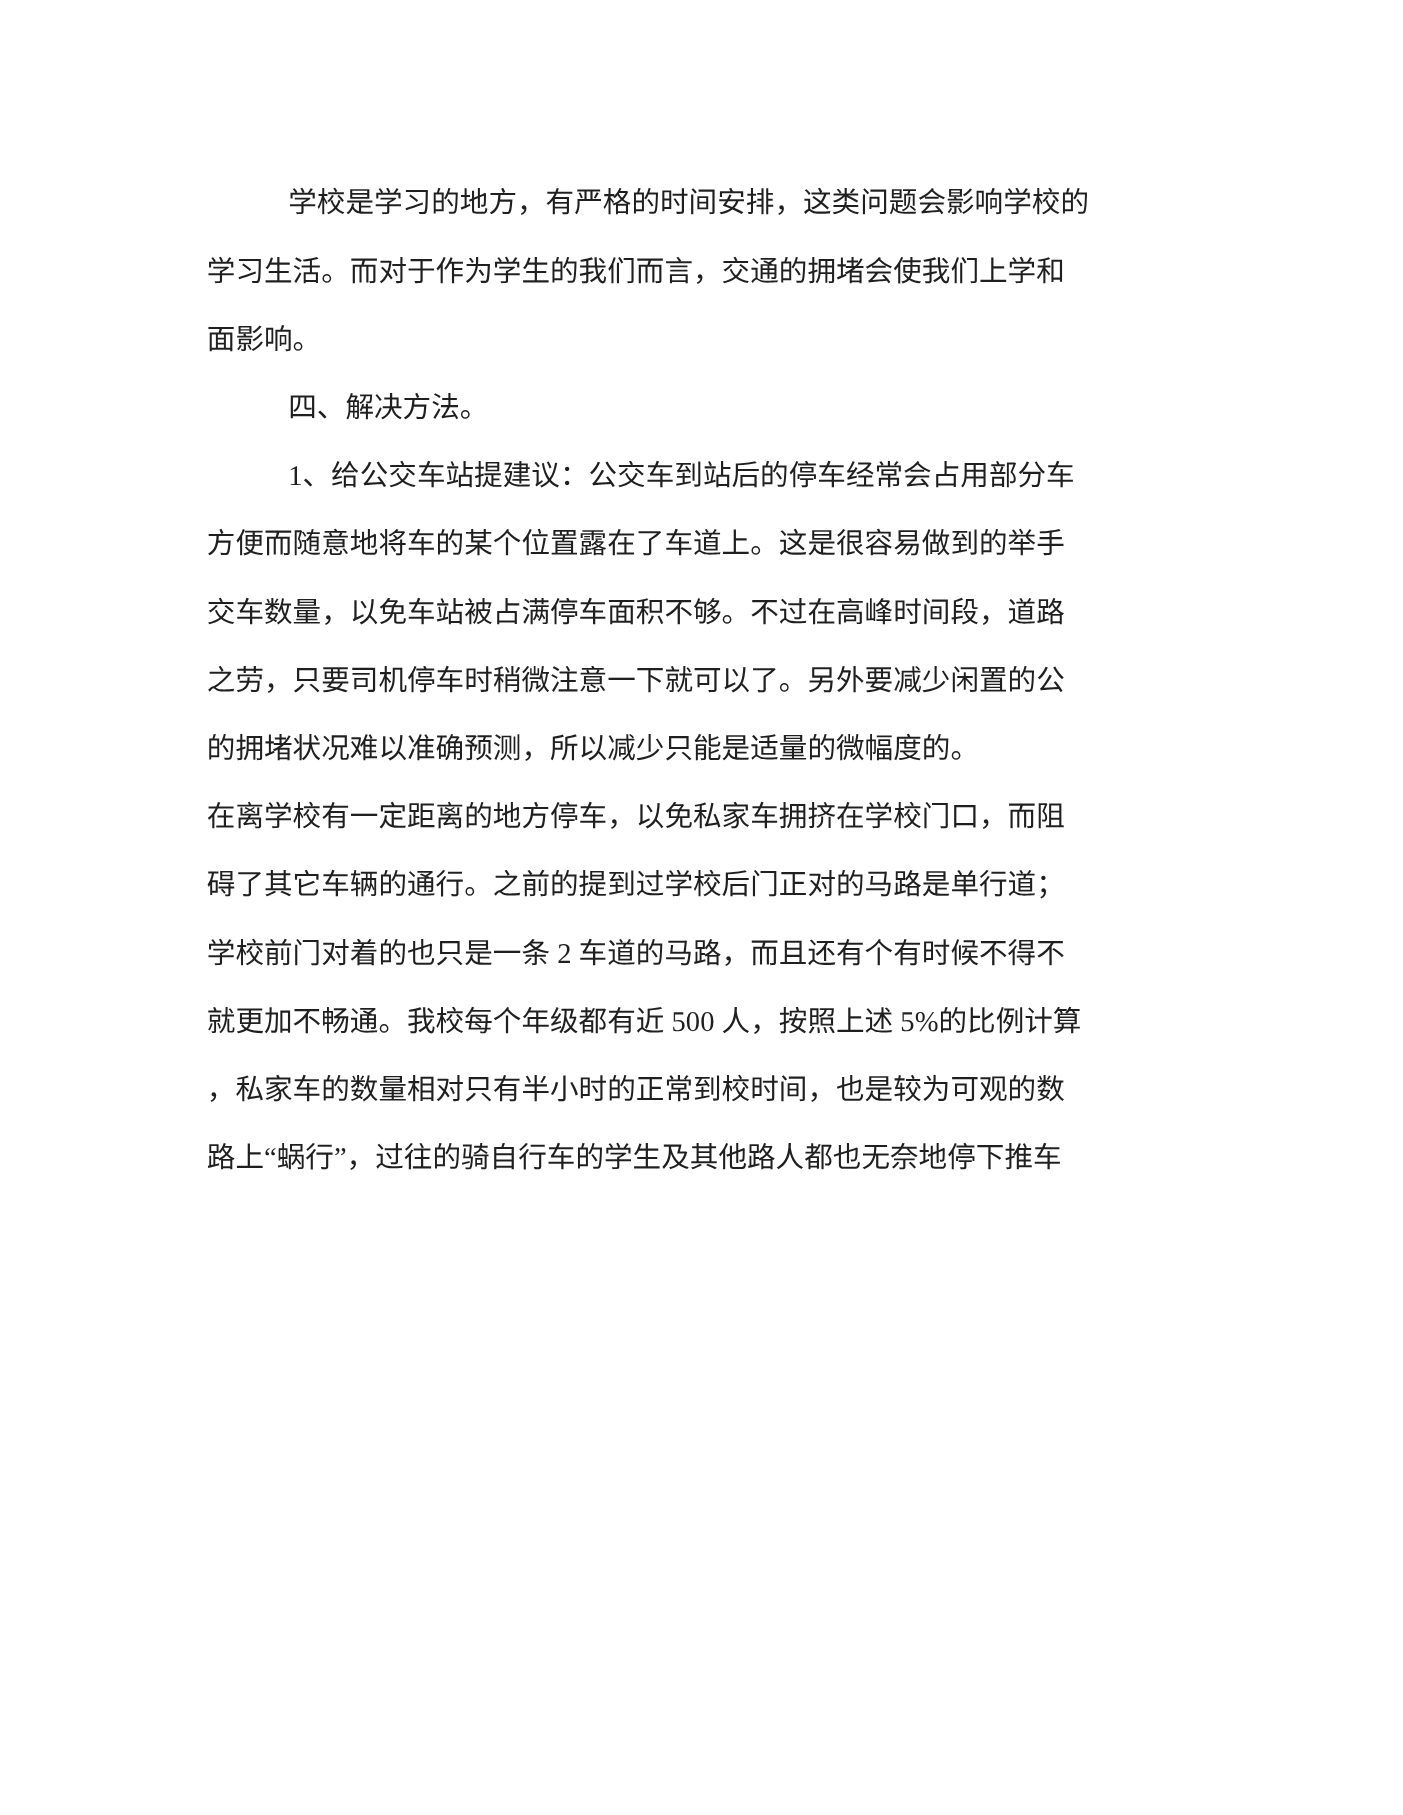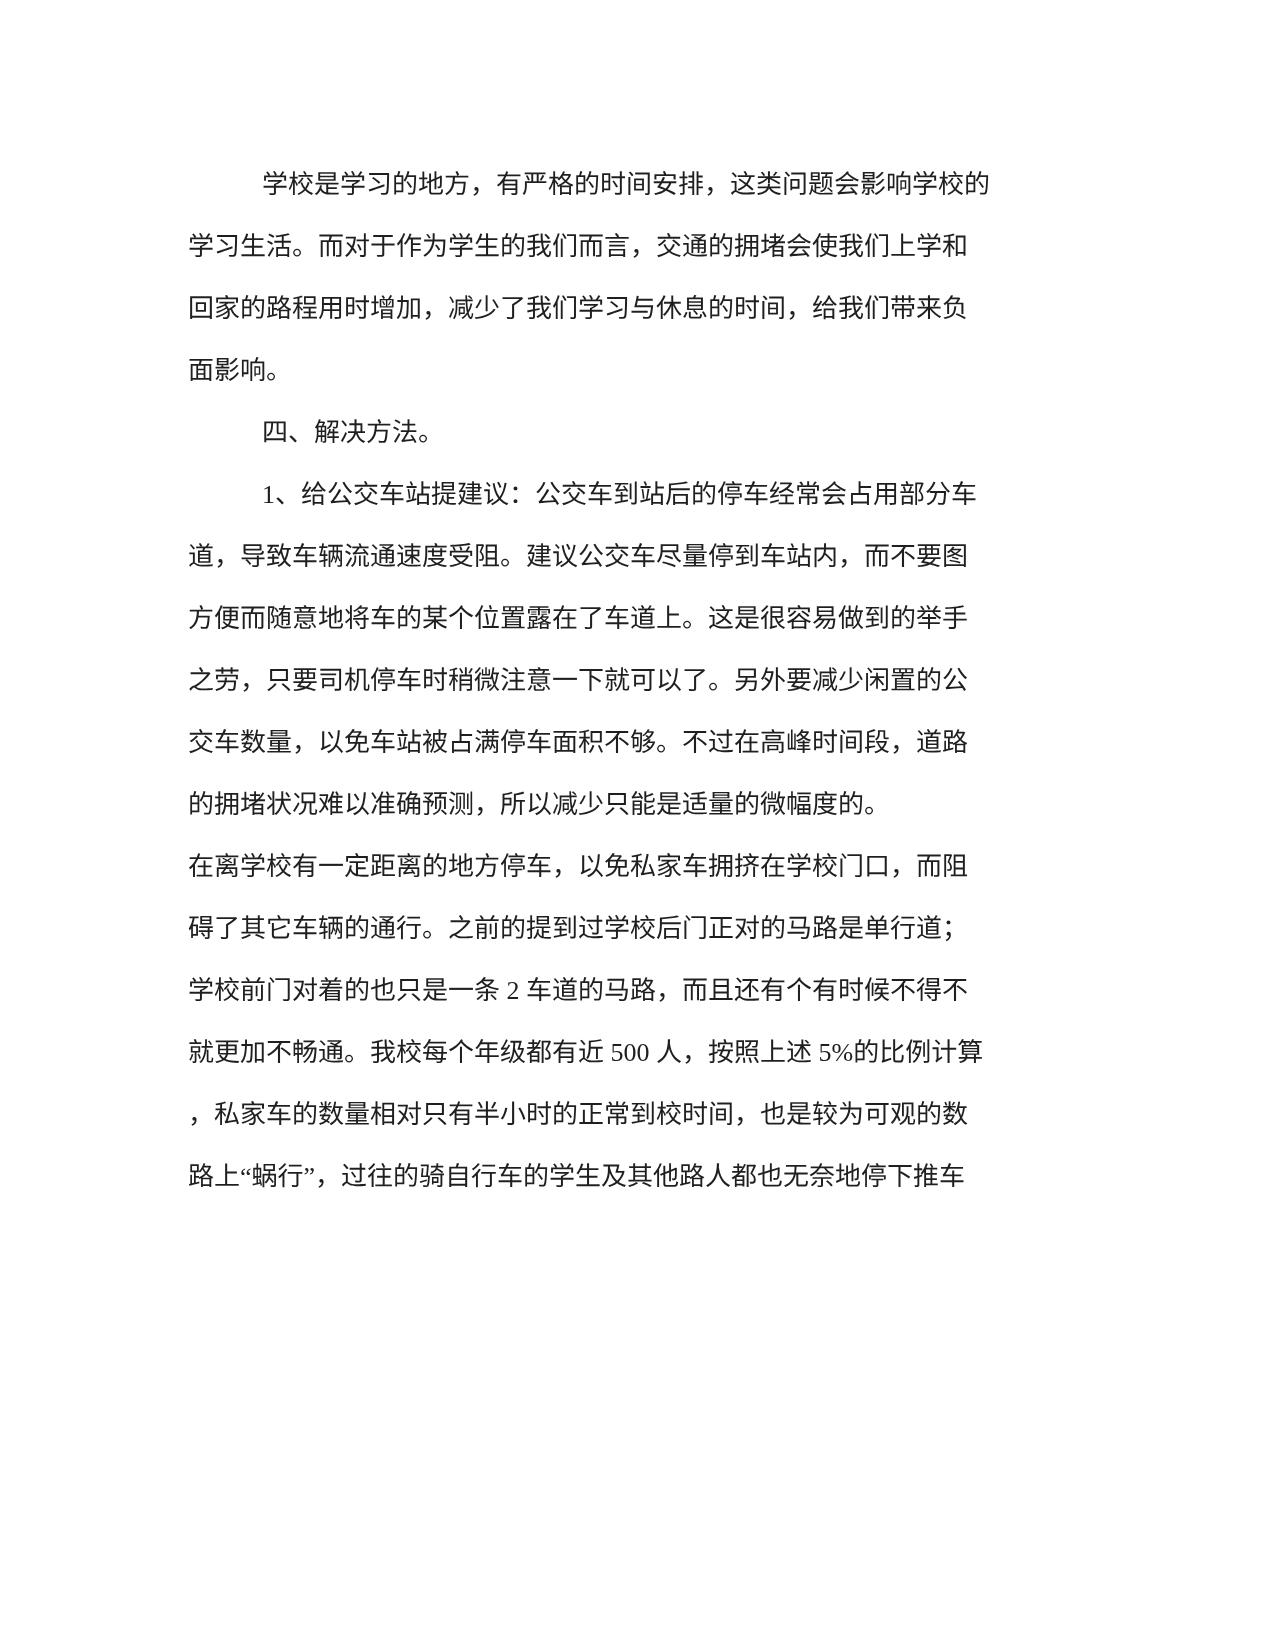--- a/index.html
+++ b/index.html
@@ -34,28 +34,26 @@
     text-indent: 74px;
   }
 </style>
 </head>
 <body>
 
 <div class="page">
   <div class="textblock" id="textblock" style="color: rgb(31, 31, 31);">
       <div class="line indent">学校是学习的地方，有严格的时间安排，这类问题会影响学校的</div>
       <div class="line">学习生活。而对于作为学生的我们而言，交通的拥堵会使我们上学和</div>
-      <div class="line">回家的路程用时增加，减少了我们学习与休息的时间，给我们带来负</div>
       <div class="line">面影响。</div>
       <div class="line indent">四、解决方法。</div>
       <div class="line indent">1、给公交车站提建议：公交车到站后的停车经常会占用部分车</div>
-      <div class="line">道，导致车辆流通速度受阻。建议公交车尽量停到车站内，而不要图</div>
       <div class="line">方便而随意地将车的某个位置露在了车道上。这是很容易做到的举手</div>
+      <div class="line">交车数量，以免车站被占满停车面积不够。不过在高峰时间段，道路</div>
       <div class="line">之劳，只要司机停车时稍微注意一下就可以了。另外要减少闲置的公</div>
-      <div class="line">交车数量，以免车站被占满停车面积不够。不过在高峰时间段，道路</div>
       <div class="line">的拥堵状况难以准确预测，所以减少只能是适量的微幅度的。</div>
       <div class="line">在离学校有一定距离的地方停车，以免私家车拥挤在学校门口，而阻</div>
       <div class="line">碍了其它车辆的通行。之前的提到过学校后门正对的马路是单行道；</div>
       <div class="line">学校前门对着的也只是一条 2 车道的马路，而且还有个有时候不得不</div>
       <div class="line">就更加不畅通。我校每个年级都有近 500 人，按照上述 5%的比例计算</div>
       <div class="line">，私家车的数量相对只有半小时的正常到校时间，也是较为可观的数</div>
       <div class="line">路上“蜗行”，过往的骑自行车的学生及其他路人都也无奈地停下推车</div>
     </div>
 </div>
 

